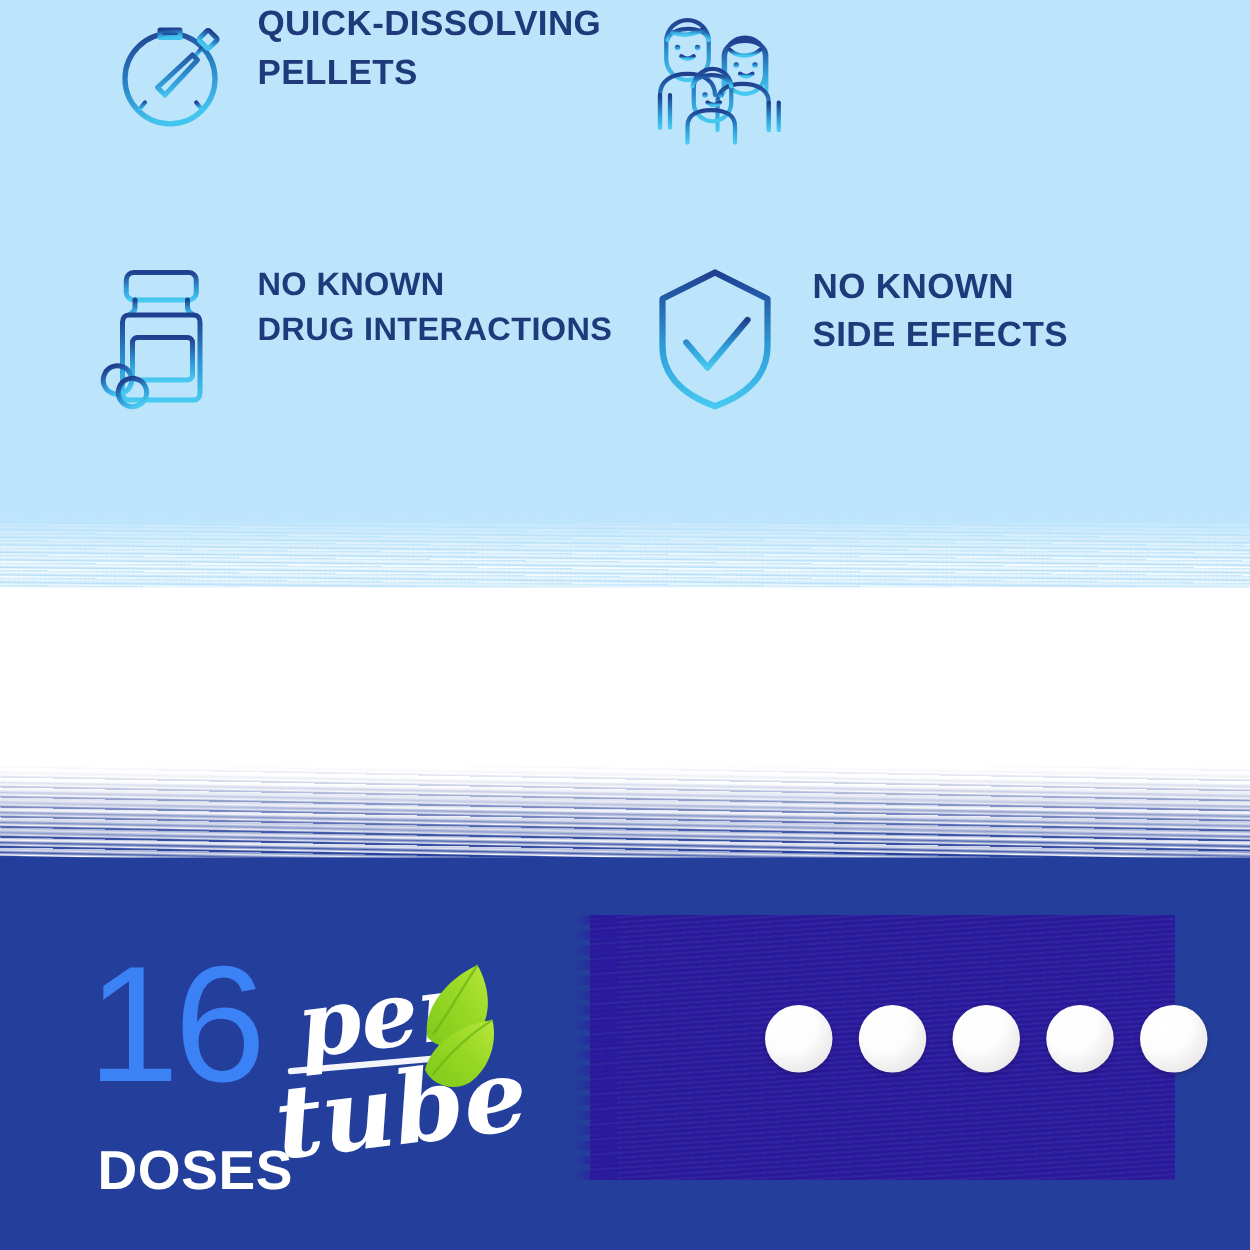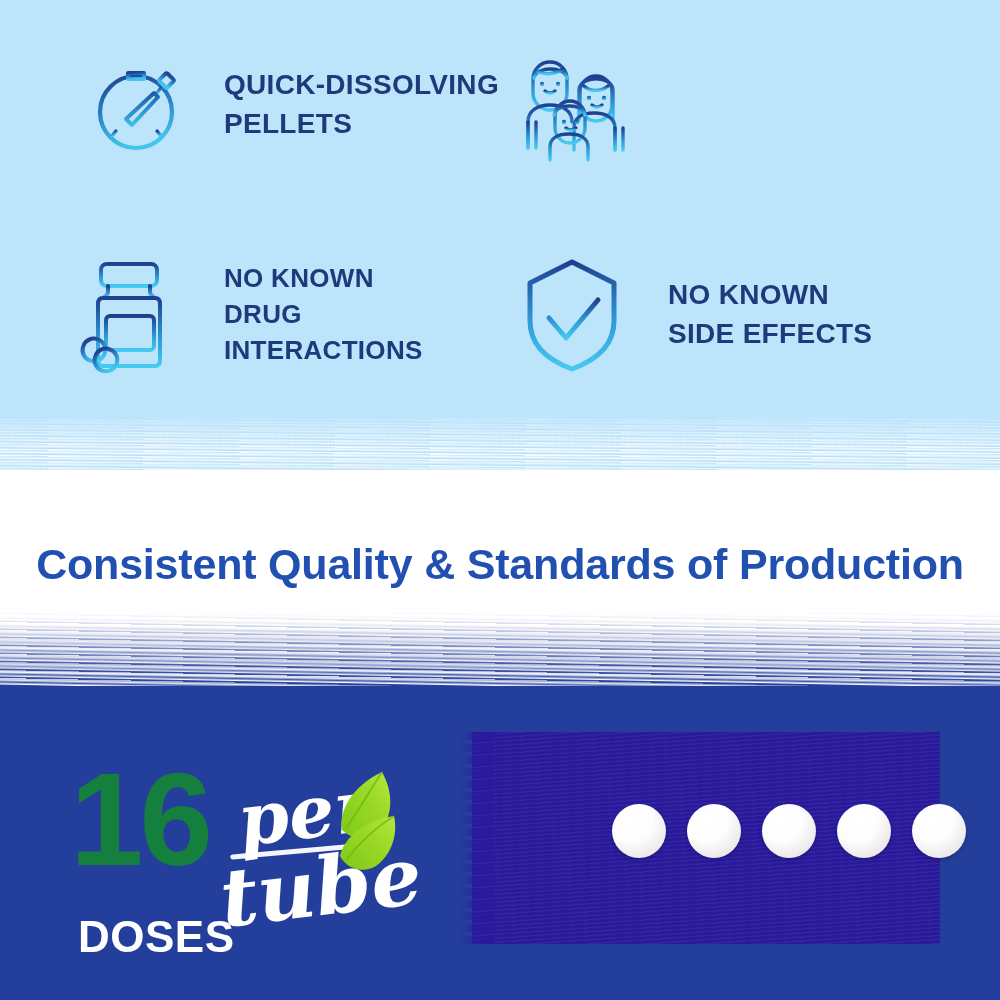--- a/index.html
+++ b/index.html
@@ -13,21 +13,21 @@
   
   .top-section{
     position:absolute;left:0;top:0;width:1000px;height:470px;
     background:#bce4fb;
   }
   .feature-grid{
     position:absolute;left:0;top:0;width:1000px;height:420px;
     display:grid;grid-template-columns:1fr 1fr;grid-template-rows:1fr 1fr;
   }
   .feature{
-    display:flex;align-items:center;gap:40px;
+    display:flex;align-items:flex-start;gap:22px;
     padding-left:72px;box-sizing:border-box;
   }
   .feature.right{padding-left:16px;}
   .feature-icon{flex:0 0 auto;line-height:0;}
   .feature-label{
     color:#1f3a7a;font-weight:700;letter-spacing:.3px;
     font-size:28px;line-height:1.38;text-transform:uppercase;
     white-space:pre-line;
   }
   .f-nd{font-size:26px;}
@@ -84,21 +84,21 @@
   
   .bottom-section{
     position:absolute;left:0;top:686px;width:1000px;height:314px;
     background:#243f9b;
   }
   .dose-block{
     position:absolute;left:70px;top:762px;width:400px;height:180px;
   }
   .dose-number{
     position:absolute;left:0;top:-8px;
-    color:#15803d;font-weight:700;font-size:132px;line-height:1;
+    color:#3b82f6;font-weight:400;font-size:132px;line-height:1;
     letter-spacing:-4px;
   }
   .dose-word{
     position:absolute;left:8px;top:118px;
     color:#ffffff;font-weight:700;font-size:44px;letter-spacing:.5px;margin-top:32px;
   }
   .script{
     position:absolute;color:#ffffff;font-weight:700;
     font-family:"DejaVu Serif",serif;font-style:italic;
   }
@@ -303,21 +303,20 @@
 SIDE EFFECTS</div>
       </div>
 
     </div>
 
     <div class="brush-fade-top"></div>
     <div class="brush-streaks-top"></div>
   </div>
 
   <div class="mid-band"></div>
-  <div class="headline">Consistent Quality &amp; Standards of Production</div>
   <div class="brush-fade-bottom2"></div>
   <div class="brush-fade-bottom"></div>
 
   <div class="bottom-section"></div>
 
   <div class="patch">
     <div class="patch-texture"></div>
     <div class="patch-edge"></div>
     <div class="pellet-row">
       <div class="pellet"></div>

